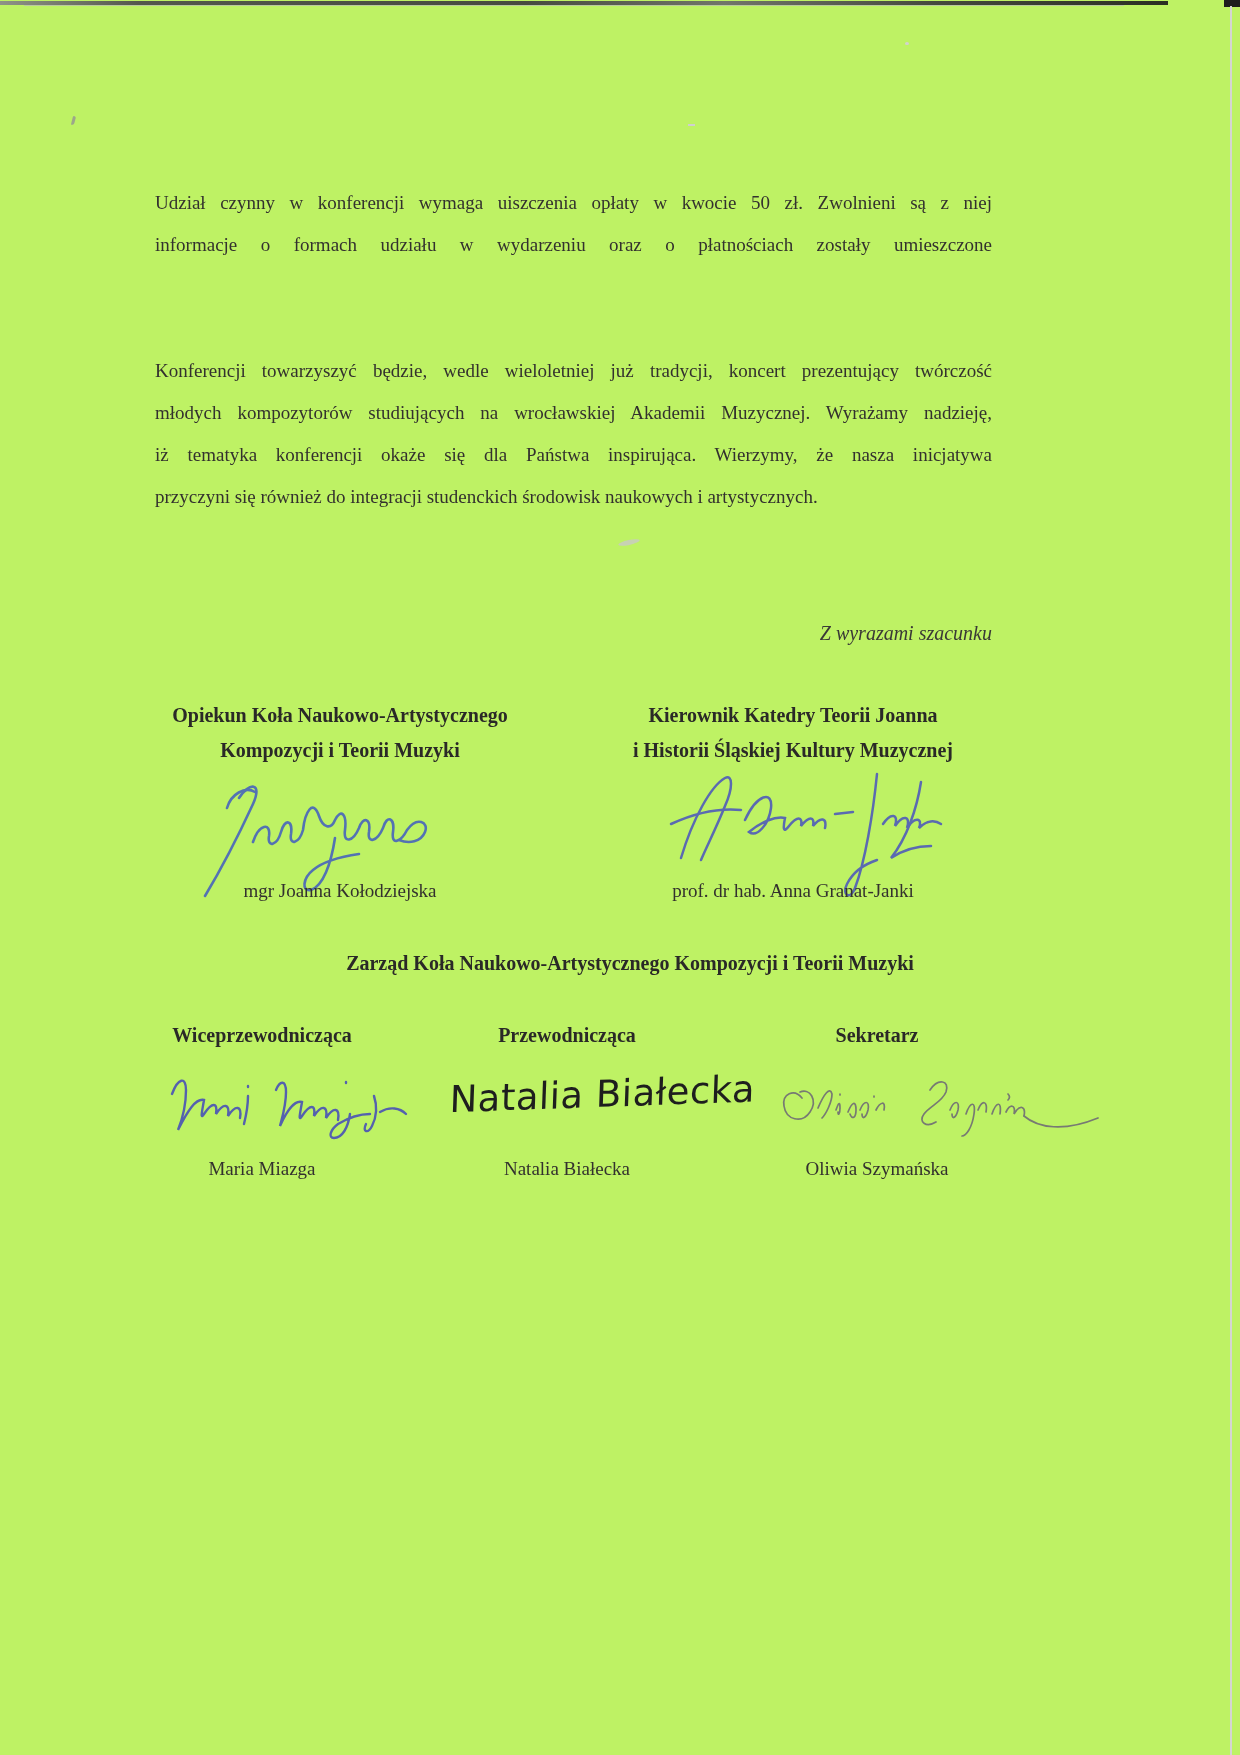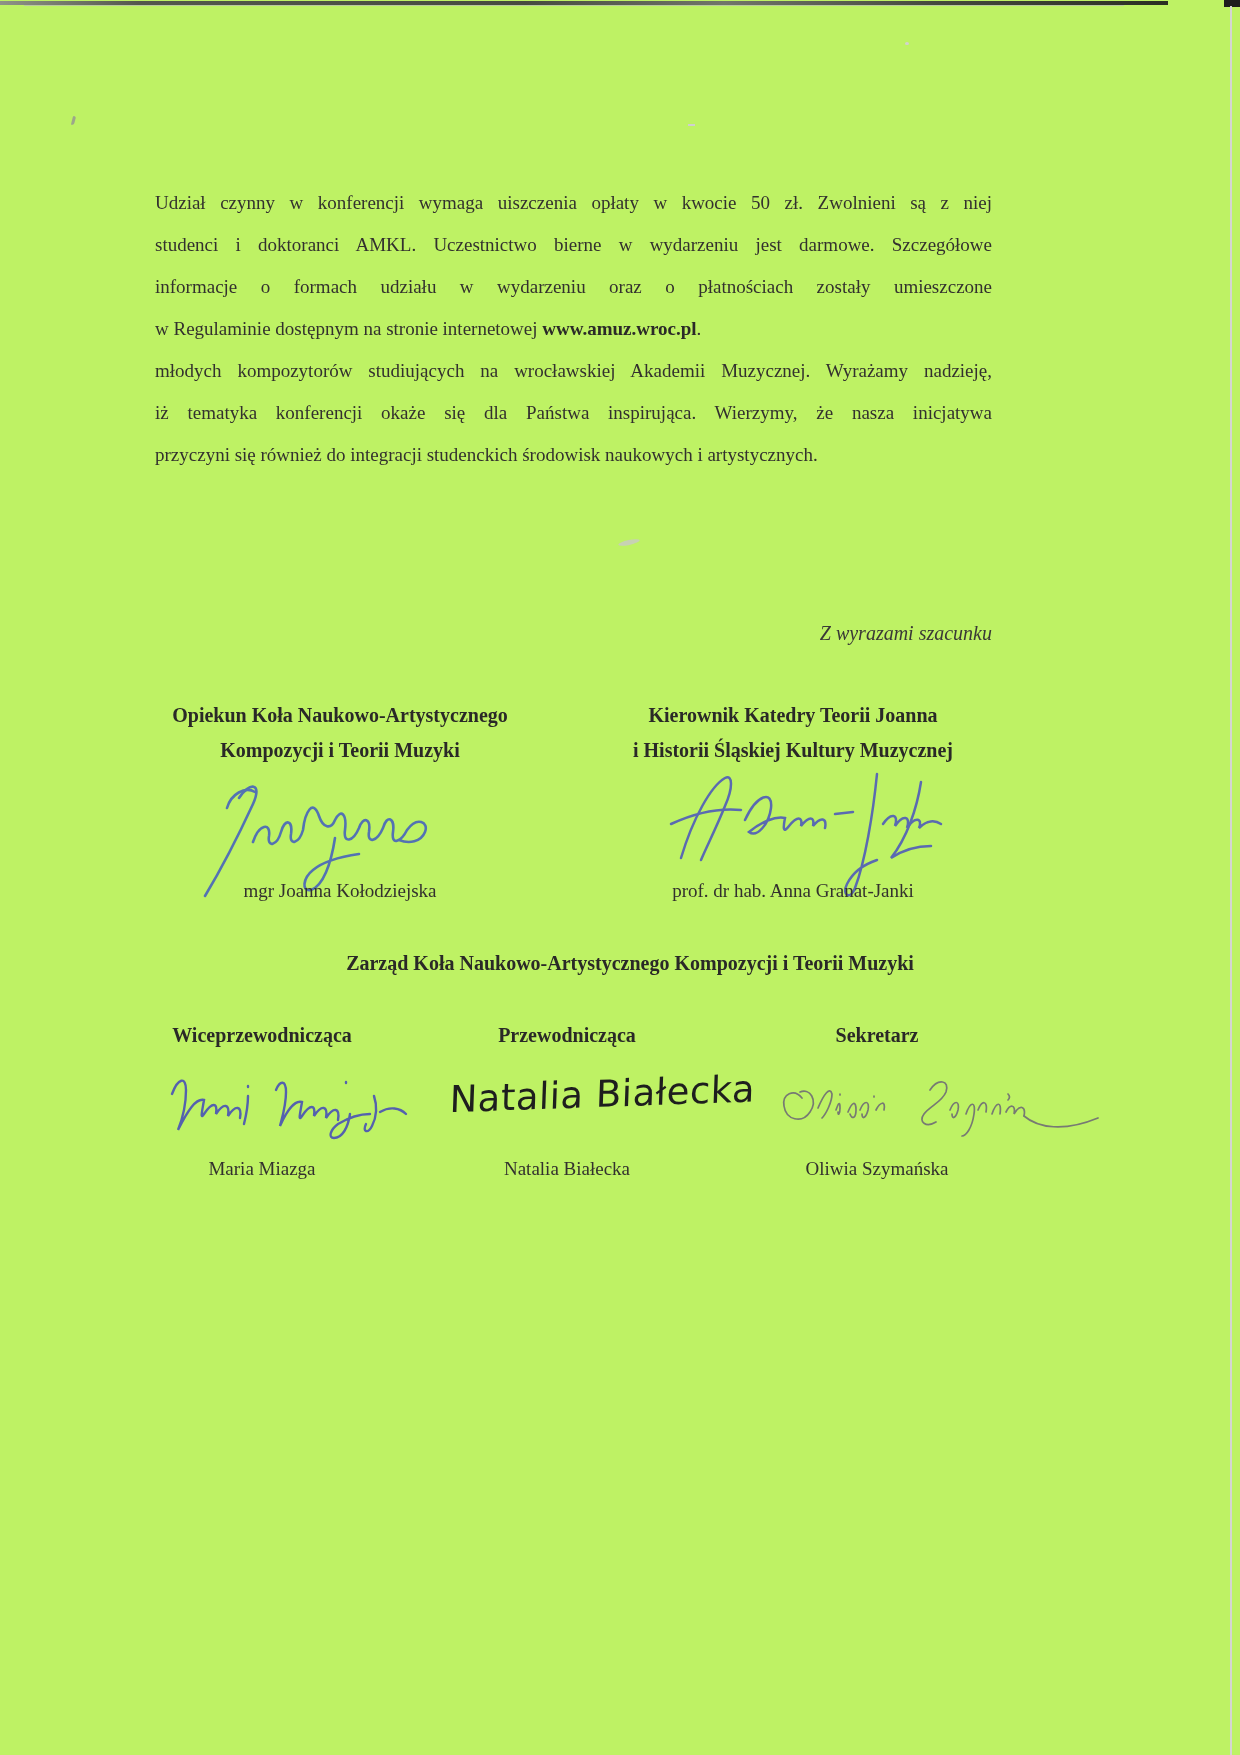--- a/index.html
+++ b/index.html
@@ -81,26 +81,25 @@
   <div class="scan-top-line2"></div>
   <div class="scan-top-corner"></div>
   <div class="scan-right-line"></div>
   <div class="scan-comma"></div>
   <div class="scan-dash"></div>
   <div class="scan-dot"></div>
   <div class="scan-smudge"></div>
 
   <div class="para" style="top:182px;">
     <div class="jline">Udział czynny w konferencji wymaga uiszczenia opłaty w kwocie 50 zł. Zwolnieni są z niej</div>
-    <div class="jline">studenci i doktoranci AMKL. Uczestnictwo bierne w wydarzeniu jest darmowe. Szczegółowe</div>
     <div class="jline">informacje o formach udziału w wydarzeniu oraz o płatnościach zostały umieszczone</div>
-    <div class="lline"><span>w Regulaminie dostępnym na stronie internetowej </span><span class="b">www.amuz.wroc.pl</span><span>.</span></div>
   </div>
 
   <div class="para" style="top:350px;">
+    <div class="jline">Konferencji towarzyszyć będzie, wedle wieloletniej już tradycji, koncert prezentujący twórczość</div>
     <div class="jline">młodych kompozytorów studiujących na wrocławskiej Akademii Muzycznej. Wyrażamy nadzieję,</div>
     <div class="jline">iż tematyka konferencji okaże się dla Państwa inspirująca. Wierzymy, że nasza inicjatywa</div>
     <div class="lline">przyczyni się również do integracji studenckich środowisk naukowych i artystycznych.</div>
   </div>
 
   <div class="closing">Z wyrazami szacunku</div>
 
   <div class="officer officer-left">
     <div class="tl">Opiekun Koła Naukowo-Artystycznego</div>
     <div class="tl">Kompozycji i Teorii Muzyki</div>

